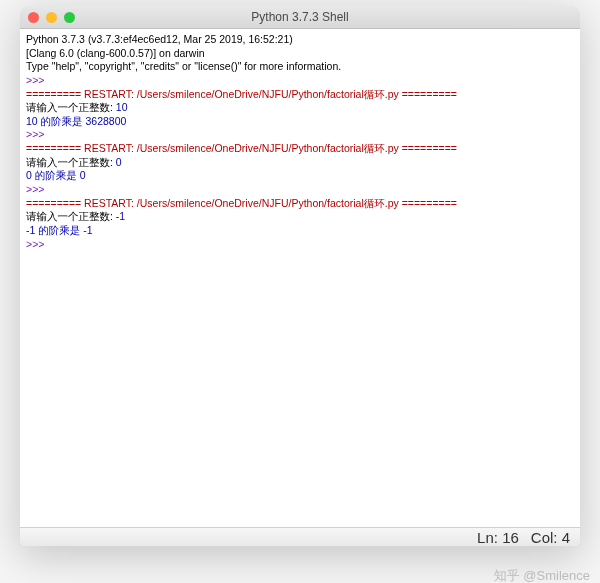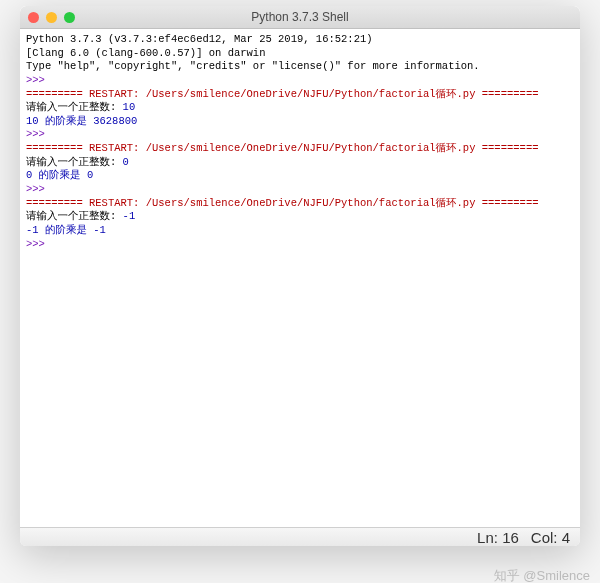--- a/index.html
+++ b/index.html
@@ -49,21 +49,21 @@
       position: absolute;
       left: 0;
       right: 0;
       text-align: center;
       font-size: 12px;
       color: #4a4a4a;
       pointer-events: none;
     }
     .shell-content {
       flex: 1;
-      font-family: Liberation Mono, monospace;
+      font-family: Liberation Sans, sans-serif;
       font-size: 10.5px;
       line-height: 1.3;
       padding: 4px 6px;
       overflow: hidden;
       white-space: pre;
       color: #000;
     }
     .shell-content span { white-space: pre; }
     .blue { color: #0000b0; }
     .purple { color: #7a1fb8; }

